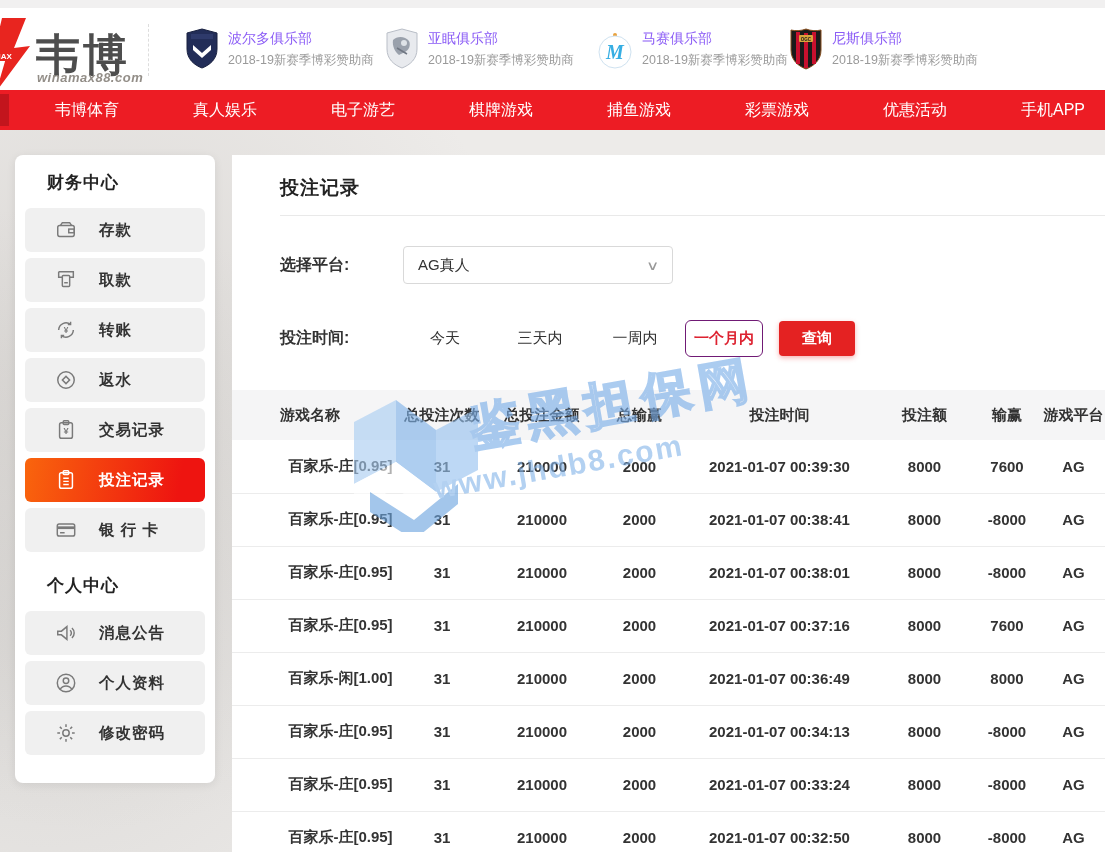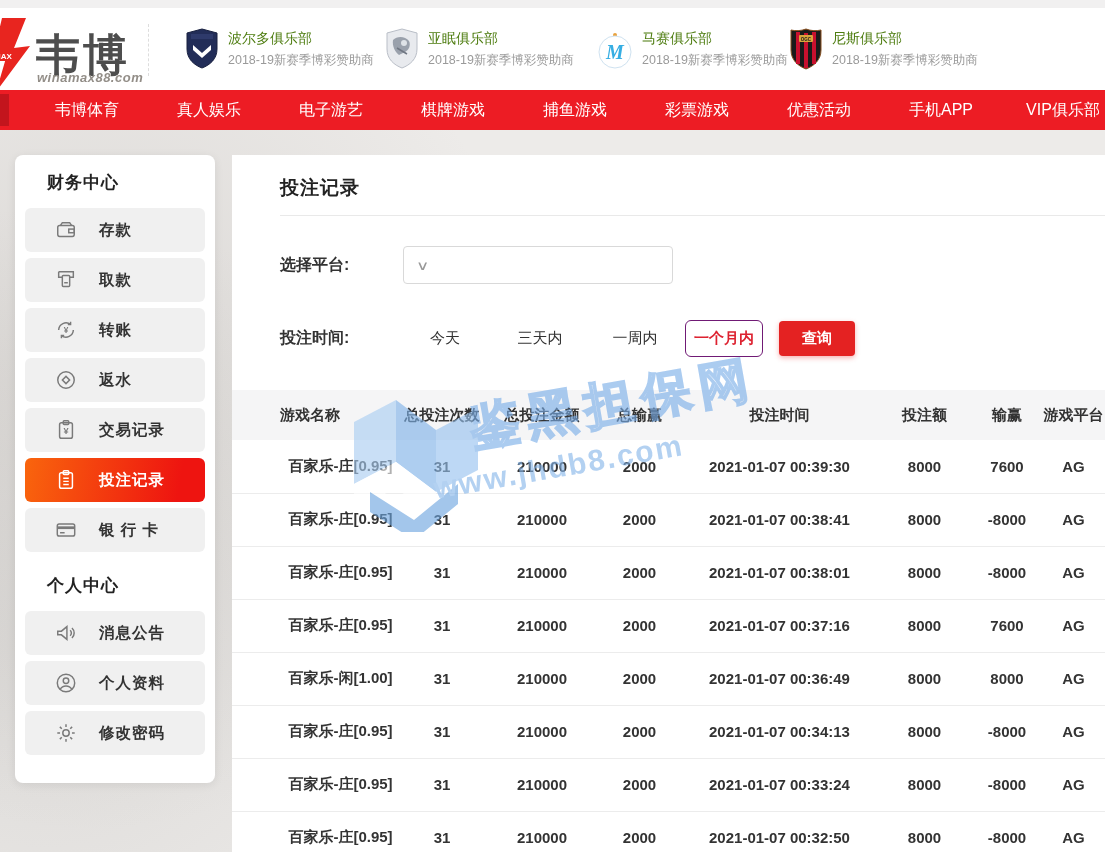--- a/index.html
+++ b/index.html
@@ -15,25 +15,25 @@
   
   .top-strip { position:absolute; top:0; left:0; width:100%; height:8px; background:#f1f0f0; }
   .header { position:absolute; top:8px; left:0; width:100%; height:82px; background:#fff; }
   .brand { position:absolute; left:0; top:6px; width:170px; height:72px; cursor:pointer; }
   .brand-bolt { position:absolute; left:-8px; top:4px; }
   .brand-cn { position:absolute; left:36px; top:12px; font-size:44px; font-weight:900; color:#4d4d4d; letter-spacing:3px; }
   .brand-domain { position:absolute; left:37px; top:56px; font-size:13px; font-weight:700; font-style:italic; color:#938e88; letter-spacing:.5px; }
   .header-sep { position:absolute; left:148px; top:16px; height:52px; border-left:1px dashed #ddd; }
   .sponsor { position:absolute; top:20px; display:flex; align-items:center; }
   .sponsor .s-icon { margin-right:9px; flex:0 0 auto; }
-  .sponsor .s-name { font-size:14px; color:#4d7c0f; margin-bottom:4px; }
+  .sponsor .s-name { font-size:14px; color:#8b5cf6; margin-bottom:4px; }
   .sponsor .s-sub { font-size:12.5px; color:#9a9a9a; }
   .sp1{left:185px;} .sp2{left:385px;} .sp3{left:597px;} .sp4{left:789px;}
   
-  .nav { position:absolute; top:90px; left:0; width:100%; height:40px; background:#ed1c24; display:flex; align-items:center; padding-left:26px; }
+  .nav { position:absolute; top:90px; left:0; width:100%; height:40px; background:#ed1c24; display:flex; align-items:center; padding-left:26px;gap:16px; }
   .nav::before { content:""; position:absolute; left:0; top:4px; width:9px; height:32px; background:#c3151d; }
   .nav-item { width:122px; text-align:center; color:#fff; font-size:16px; white-space:nowrap; cursor:pointer; flex:0 0 auto; }
   
   .sidebar { position:absolute; left:15px; top:155px; width:200px; background:#fff; border-radius:8px; box-shadow:0 2px 10px rgba(0,0,0,.08); padding:16px 10px 22px; }
   .side-heading { font-size:17px; font-weight:700; color:#222; margin:0 0 14px 22px; letter-spacing:1px; }
   .side-heading.second { margin-top:22px; }
   .side-btn { height:44px; margin-bottom:6px; background:#f0f0f0; border-radius:6px; display:flex; align-items:center; padding-left:30px; cursor:pointer; }
   .side-btn .lbl { margin-left:22px; font-size:15.5px; font-weight:600; color:#333; letter-spacing:1px; }
   .side-btn svg { stroke:#7a7a7a; }
   .side-btn.active { background:linear-gradient(100deg,#f9650d 0%,#ee1410 85%); }
@@ -246,20 +246,21 @@
   </div>
 </div>
 
 <div class="main">
   <div class="page-title">投注记录</div>
   <div class="title-divider"></div>
 
   <div class="filter-row row-platform">
     <div class="filter-label">选择平台:</div>
     <div class="select">
+      <span class="sel-value">AG真人</span>
       <span class="chev">∨</span>
     </div>
   </div>
 
   <div class="filter-row row-time">
     <div class="filter-label">投注时间:</div>
     <div class="time-opt t1">今天</div>
     <div class="time-opt t2">三天内</div>
     <div class="time-opt t3">一周内</div>
     <div class="time-opt active">一个月内</div>

